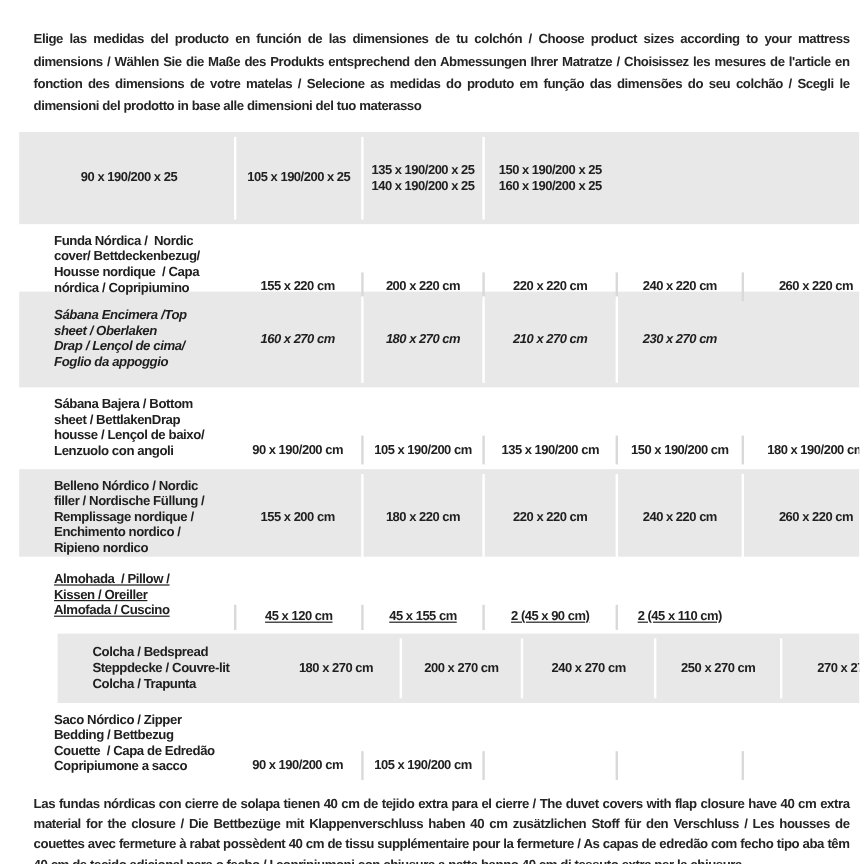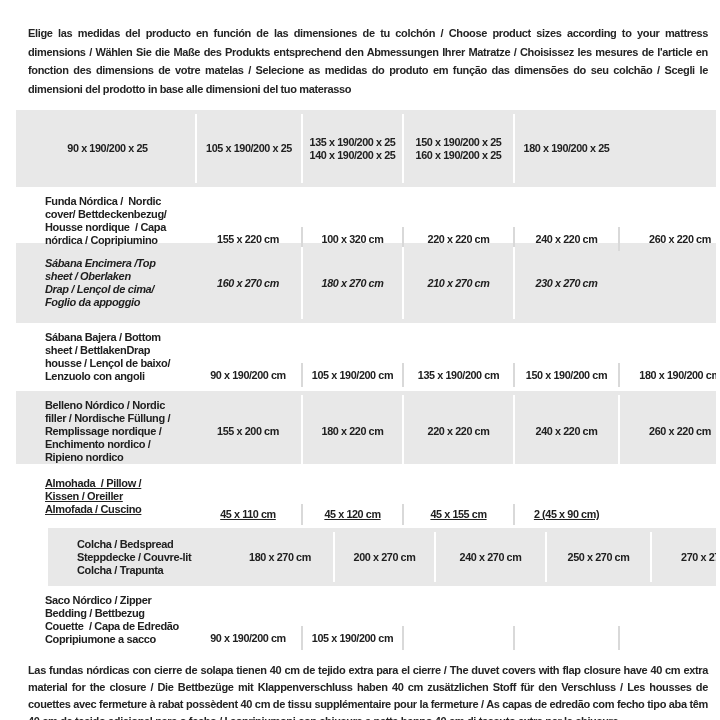--- a/index.html
+++ b/index.html
@@ -83,30 +83,29 @@
 
   <div class="size-table">
 
     <div class="row gray r0">
       <div class="cell val v0">90 x 190/200 x 25</div>
       <div class="cell val v1">105 x 190/200 x 25</div>
       <div class="cell val v2">135 x 190/200 x 25
 140 x 190/200 x 25</div>
       <div class="cell val v3">150 x 190/200 x 25
 160 x 190/200 x 25</div>
-      <div class="cell val v4">180 x 190/200 x 25</div>
     </div>
 
     <div class="row white r1">
       <div class="cell label">Funda Nórdica /  Nordic
 cover/ Bettdeckenbezug/
 Housse nordique  / Capa
 nórdica / Copripiumino</div>
       <div class="cell val v0">155 x 220 cm</div>
-      <div class="cell val v1">100 x 320 cm</div>
+      <div class="cell val v1">200 x 220 cm</div>
       <div class="cell val v2">220 x 220 cm</div>
       <div class="cell val v3">240 x 220 cm</div>
       <div class="cell val v4">260 x 220 cm</div>
     </div>
 
     <div class="row gray r2">
       <div class="cell label">Sábana Encimera /Top
 sheet / Oberlaken
 Drap / Lençol de cima/
 Foglio da appoggio</div>
@@ -138,24 +137,24 @@
       <div class="cell val v1">180 x 220 cm</div>
       <div class="cell val v2">220 x 220 cm</div>
       <div class="cell val v3">240 x 220 cm</div>
       <div class="cell val v4">260 x 220 cm</div>
     </div>
 
     <div class="row white r5">
       <div class="cell label">Almohada  / Pillow /
 Kissen / Oreiller
 Almofada / Cuscino</div>
-      <div class="cell val v0">45 x 110 cm</div>
       <div class="cell val v1">45 x 120 cm</div>
       <div class="cell val v2">45 x 155 cm</div>
       <div class="cell val v3">2 (45 x 90 cm)</div>
+      <div class="cell val v4">2 (45 x 110 cm)</div>
     </div>
 
     <div class="row gray r6">
       <div class="cell label">Colcha / Bedspread
 Steppdecke / Couvre-lit
 Colcha / Trapunta</div>
       <div class="cell val v0">180 x 270 cm</div>
       <div class="cell val v1">200 x 270 cm</div>
       <div class="cell val v2">240 x 270 cm</div>
       <div class="cell val v3">250 x 270 cm</div>

